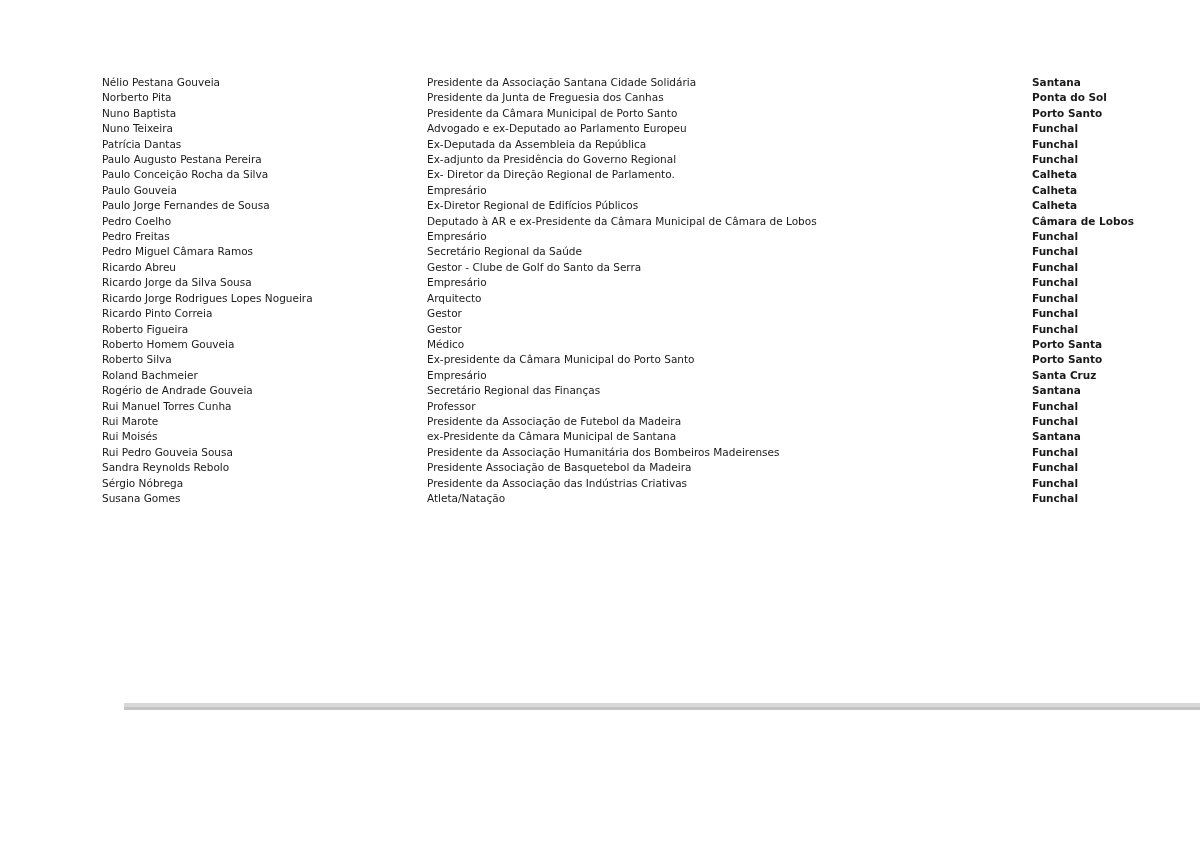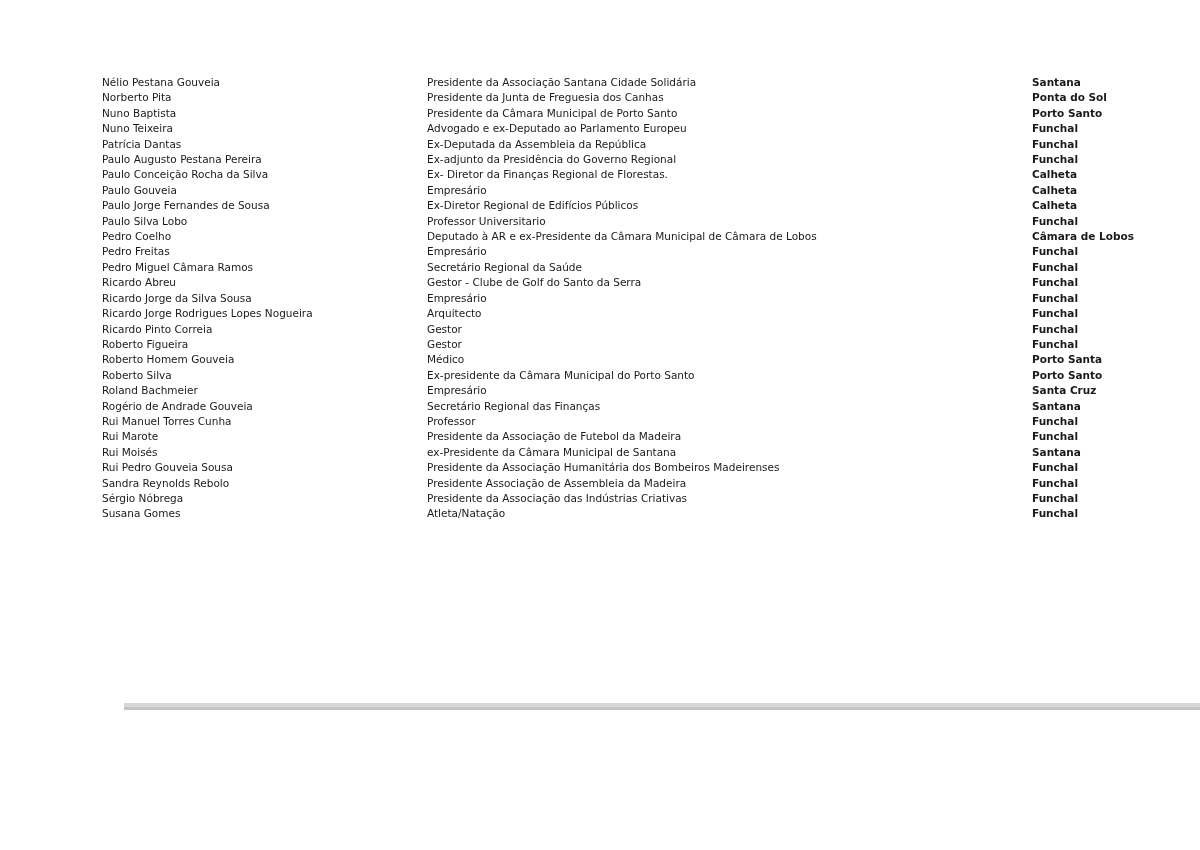--- a/index.html
+++ b/index.html
@@ -102,39 +102,34 @@
             <td class="col-role">Ex-Deputada da Assembleia da República</td>
             <td class="col-city">Funchal</td>
           </tr>
           <tr>
             <td class="col-name">Paulo Augusto Pestana Pereira</td>
             <td class="col-role">Ex-adjunto da Presidência do Governo Regional</td>
             <td class="col-city">Funchal</td>
           </tr>
           <tr>
             <td class="col-name">Paulo Conceição Rocha da Silva</td>
-            <td class="col-role">Ex- Diretor da Finanças Regional de Florestas.</td>
+            <td class="col-role">Ex- Diretor da Direção Regional de Parlamento.</td>
             <td class="col-city">Calheta</td>
           </tr>
           <tr>
             <td class="col-name">Paulo Gouveia</td>
             <td class="col-role">Empresário</td>
             <td class="col-city">Calheta</td>
           </tr>
           <tr>
             <td class="col-name">Paulo Jorge Fernandes de Sousa</td>
             <td class="col-role">Ex-Diretor Regional de Edifícios Públicos</td>
             <td class="col-city">Calheta</td>
           </tr>
           <tr>
-            <td class="col-name">Paulo Silva Lobo</td>
-            <td class="col-role">Professor Universitario</td>
-            <td class="col-city">Funchal</td>
-          </tr>
-          <tr>
             <td class="col-name">Pedro Coelho</td>
             <td class="col-role">Deputado à AR e ex-Presidente da Câmara Municipal de Câmara de Lobos</td>
             <td class="col-city">Câmara de Lobos</td>
           </tr>
           <tr>
             <td class="col-name">Pedro Freitas</td>
             <td class="col-role">Empresário</td>
             <td class="col-city">Funchal</td>
           </tr>
           <tr>
@@ -202,21 +197,21 @@
             <td class="col-role">ex-Presidente da Câmara Municipal de Santana</td>
             <td class="col-city">Santana</td>
           </tr>
           <tr>
             <td class="col-name">Rui Pedro Gouveia Sousa</td>
             <td class="col-role">Presidente da Associação Humanitária dos Bombeiros Madeirenses</td>
             <td class="col-city">Funchal</td>
           </tr>
           <tr>
             <td class="col-name">Sandra Reynolds Rebolo</td>
-            <td class="col-role">Presidente Associação de Assembleia da Madeira</td>
+            <td class="col-role">Presidente Associação de Basquetebol da Madeira</td>
             <td class="col-city">Funchal</td>
           </tr>
           <tr>
             <td class="col-name">Sérgio Nóbrega</td>
             <td class="col-role">Presidente da Associação das Indústrias Criativas</td>
             <td class="col-city">Funchal</td>
           </tr>
           <tr>
             <td class="col-name">Susana Gomes</td>
             <td class="col-role">Atleta/Natação</td>

